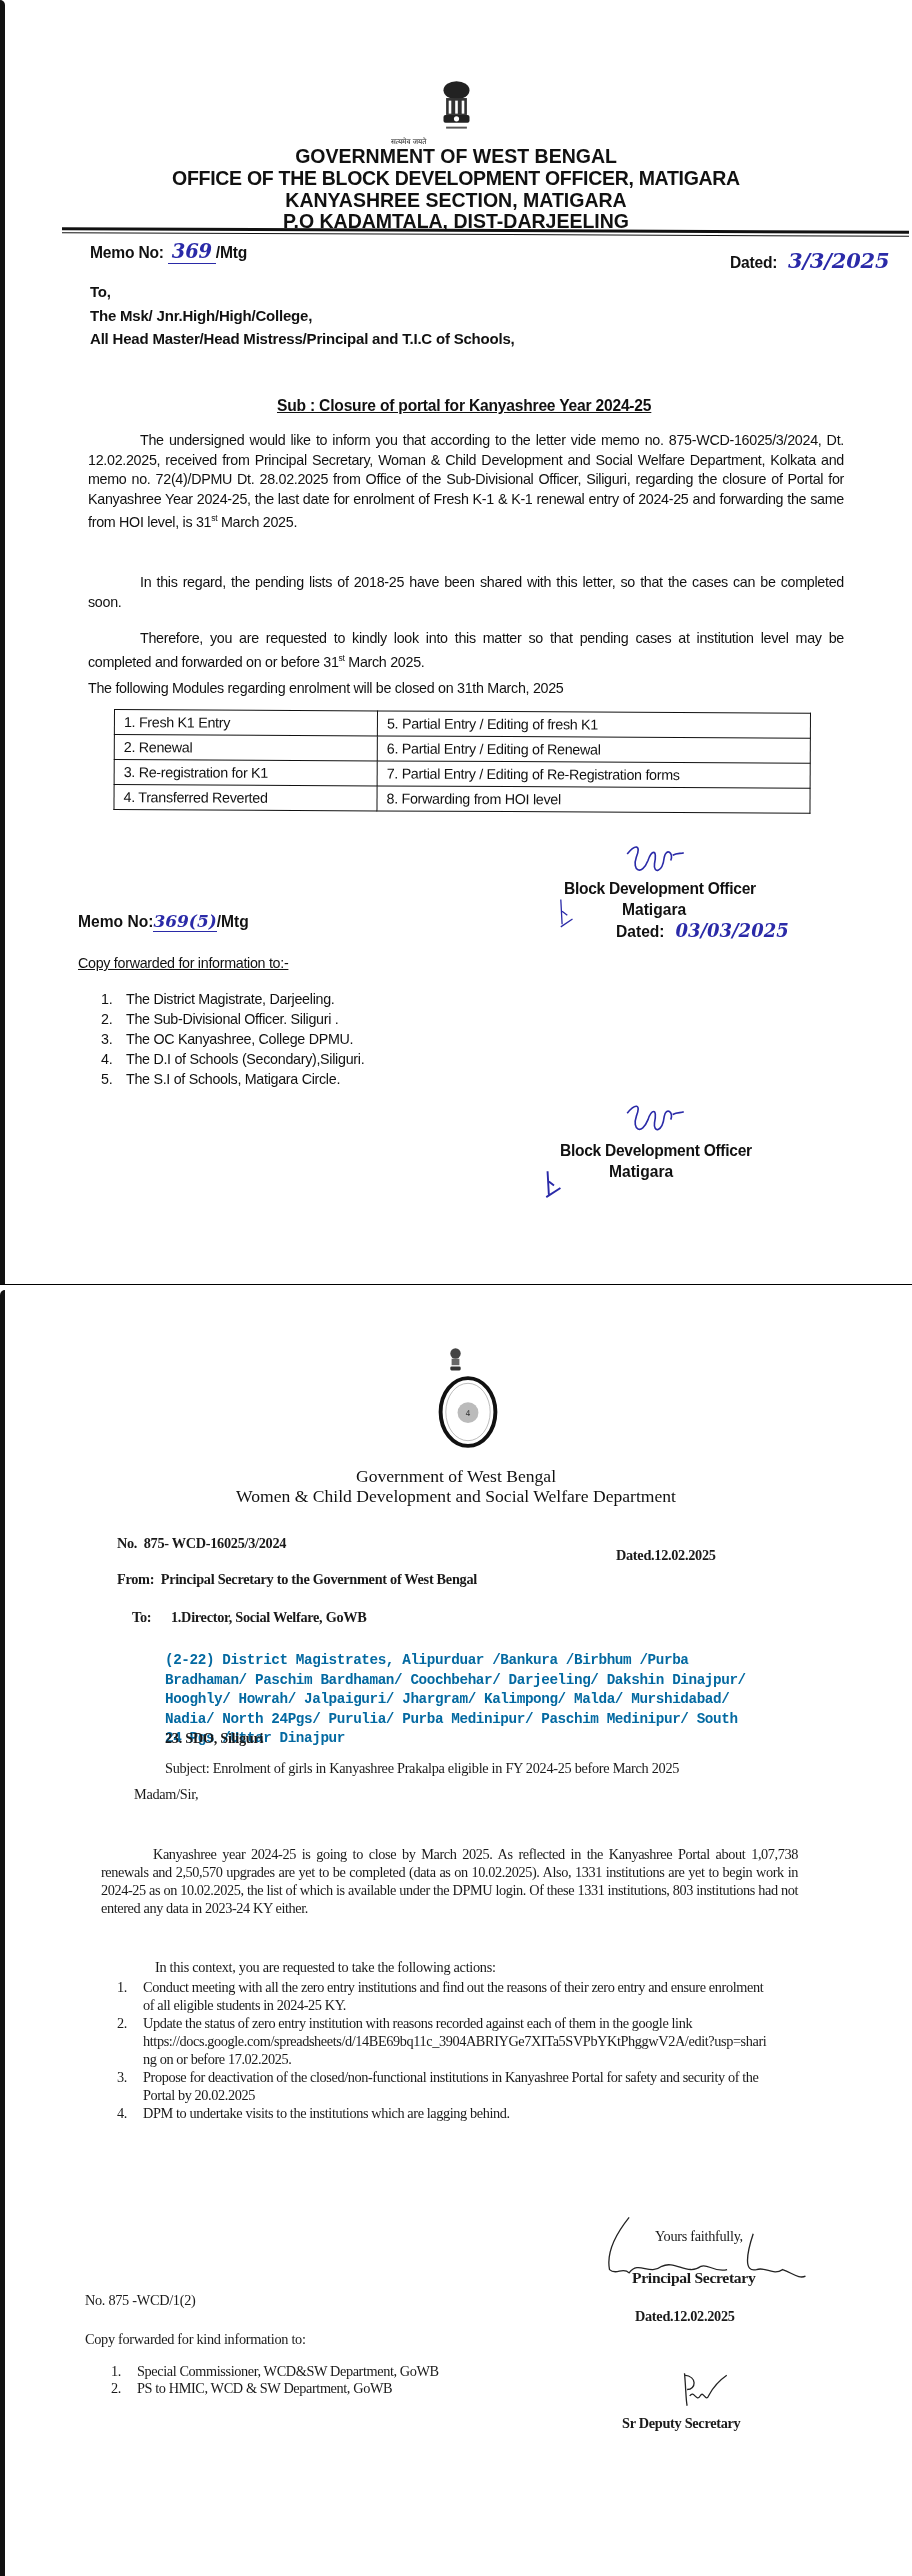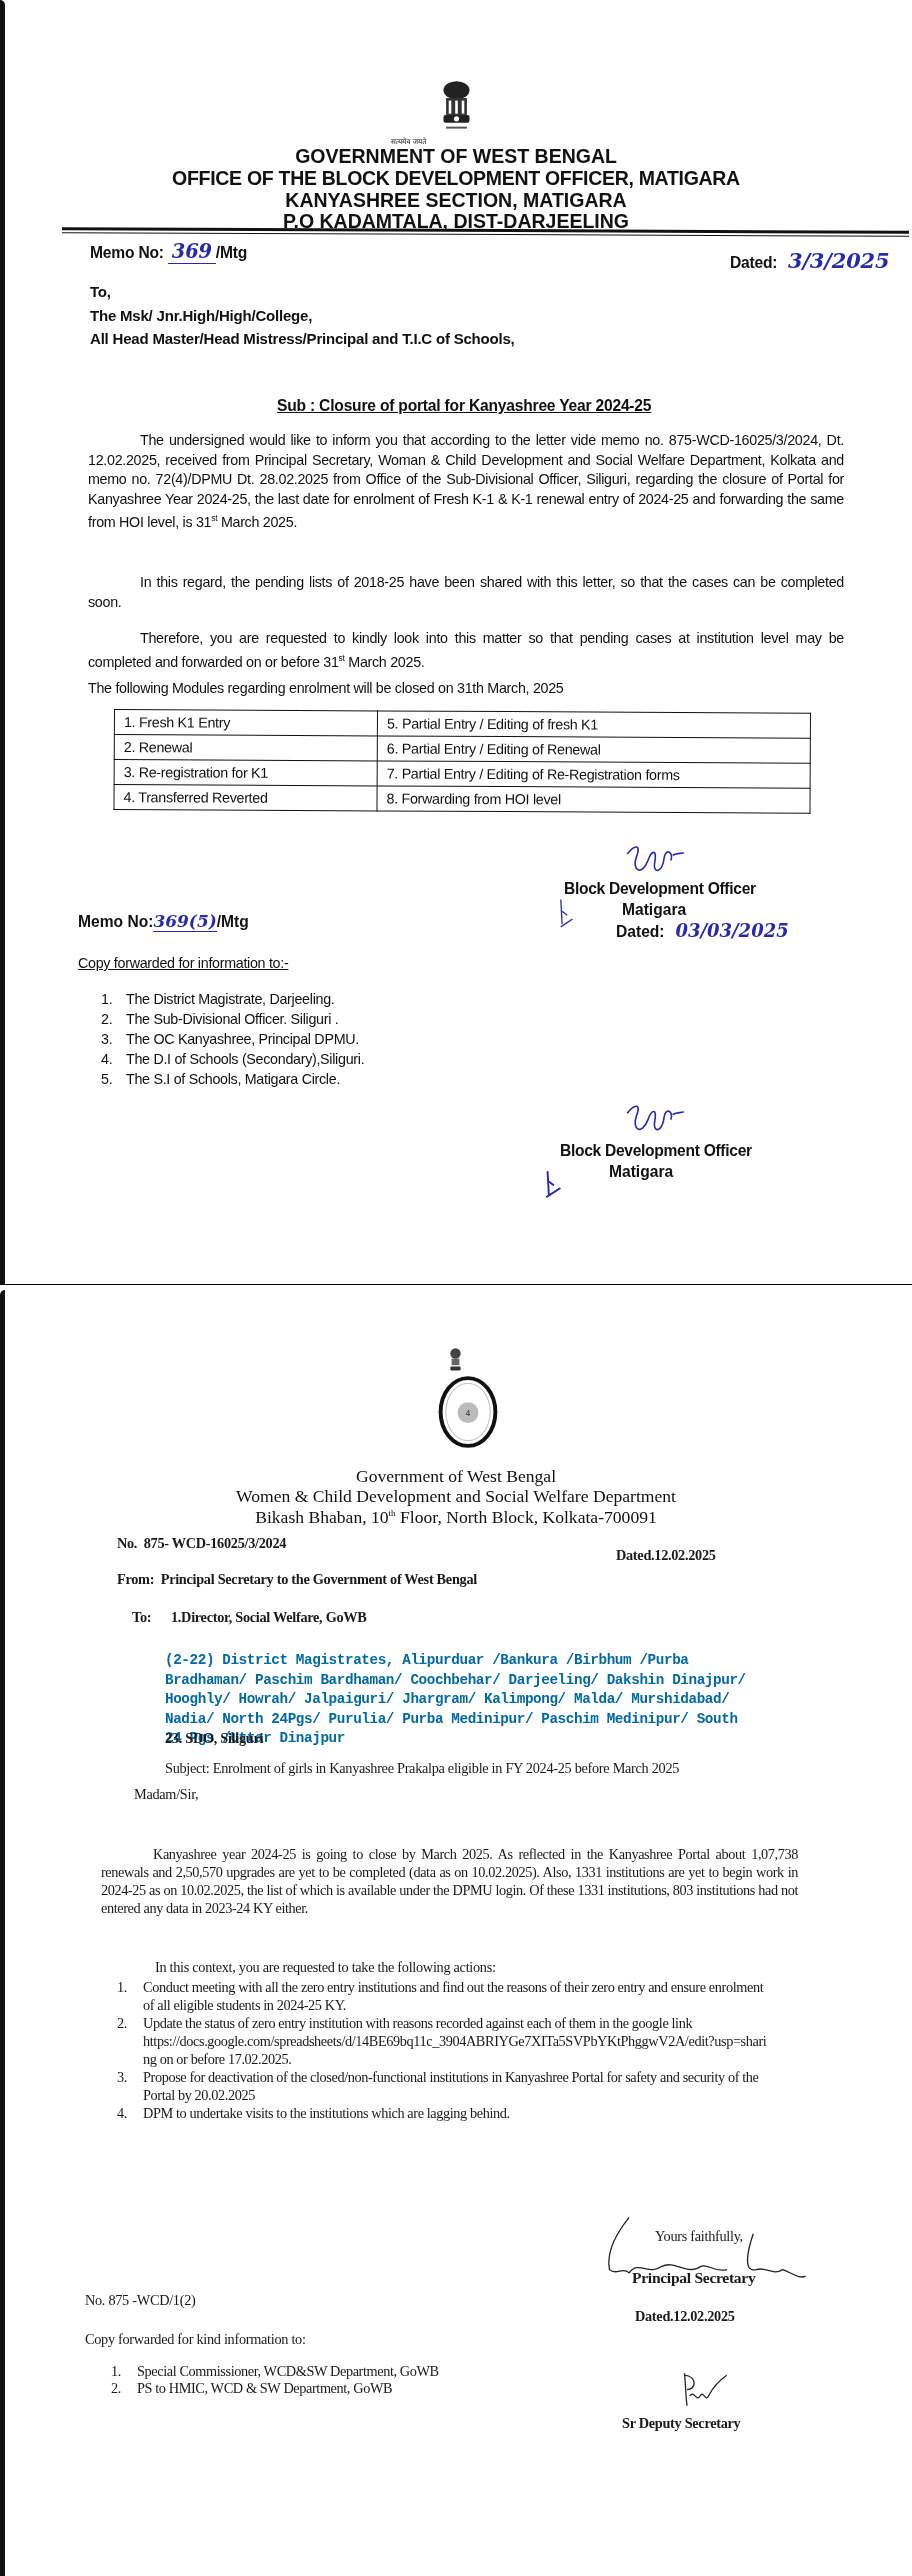--- a/index.html
+++ b/index.html
@@ -136,21 +136,21 @@
   </div>
 
   <div class="abs calibri bold" style="left:78px;top:911px;font-size:15.6px;">
     <span>Memo No:</span><span class="ink" style="font-size:17px;border-bottom:1.3px solid #2a2aa8;">369(5)</span><span>/Mtg</span>
   </div>
 
   <div class="abs calibri" style="left:78px;top:955px;font-size:14.3px;text-decoration:underline;letter-spacing:-0.3px;">Copy forwarded for information to:-</div>
   <ul class="cc-list">
     <li><span class="n">1.</span><span>The District Magistrate, Darjeeling.</span></li>
     <li><span class="n">2.</span><span>The Sub-Divisional Officer. Siliguri .</span></li>
-    <li><span class="n">3.</span><span>The OC Kanyashree, Principal DPMU.</span></li>
+    <li><span class="n">3.</span><span>The OC Kanyashree, College DPMU.</span></li>
     <li><span class="n">4.</span><span>The D.I of Schools (Secondary),Siliguri.</span></li>
     <li><span class="n">5.</span><span>The S.I of Schools, Matigara Circle.</span></li>
   </ul>
 
   <svg class="abs" style="left:622px;top:1100px;width:65px;height:38px;" viewBox="0 0 100 58">
     <path d="M8 20 C20 5, 30 5, 22 25 C15 45, 30 55, 40 30 C45 15, 55 10, 50 35 C48 50, 62 50, 65 25 C68 10, 80 18, 75 30 M78 22 C85 18, 90 20, 95 18" fill="none" stroke="#2a2aa8" stroke-width="2.5"></path>
   </svg>
   <div class="abs calibri bold" style="left:560px;top:1142px;font-size:15.6px;letter-spacing:-0.3px;">Block Development Officer</div>
   <div class="abs calibri bold" style="left:609px;top:1163px;font-size:15.6px;">Matigara</div>
   <svg class="abs" style="left:541px;top:1170px;width:26px;height:29px;" viewBox="0 0 40 45">
@@ -171,23 +171,20 @@
   </svg>
   <svg class="abs seal" viewBox="0 0 92 110">
     <ellipse cx="46" cy="55" rx="42" ry="52" fill="#fff" stroke="#111" stroke-width="6"></ellipse>
     <ellipse cx="46" cy="55" rx="34" ry="44" fill="none" stroke="#999" stroke-width="1"></ellipse>
     <circle cx="46" cy="56" r="16" fill="#bbb"></circle>
     <text x="46" y="61" text-anchor="middle" font-size="12" font-family="DejaVu Sans, sans-serif" fill="#333">4</text>
   </svg>
 
   <div class="abs hdr2" style="top:181px;font-size:17.6px;">Government of West Bengal</div>
   <div class="abs hdr2" style="top:201px;font-size:17.6px;">Women &amp; Child Development and Social Welfare Department</div>
-  <div class="abs hdr2" style="top:222px;font-size:17.6px;">
-    <span>Bikash Bhaban, 10</span><sup style="font-size:9px;">th</sup><span> Floor, North Block, Kolkata-700091</span>
-  </div>
 
   <div class="abs t2 bold" style="left:117px;top:249px;">
     <span>No.</span>&nbsp;&nbsp;<span>875- WCD-16025/3/2024</span>
   </div>
   <div class="abs t2 bold" style="left:616px;top:261px;">Dated.12.02.2025</div>
 
   <div class="abs t2 bold" style="left:117px;top:285px;">
     <span>From:</span>&nbsp;&nbsp;<span>Principal Secretary to the Government of West Bengal</span>
   </div>
 

